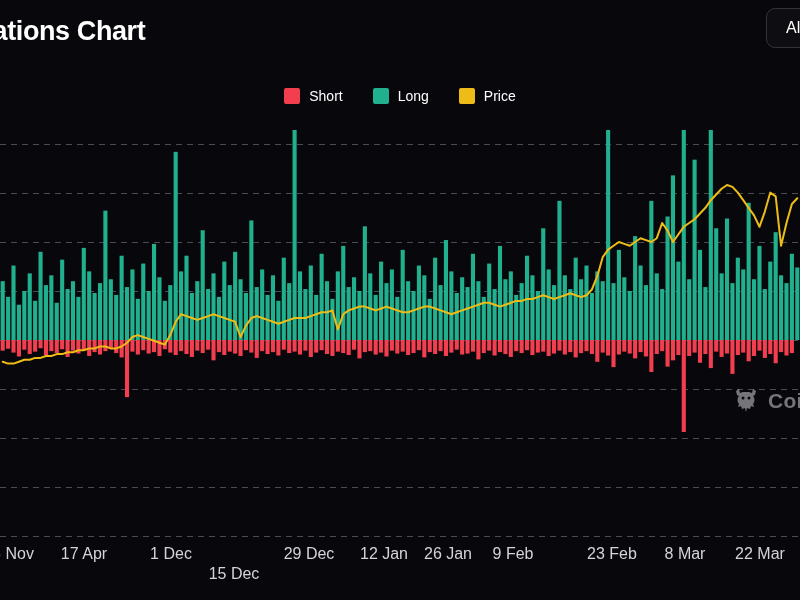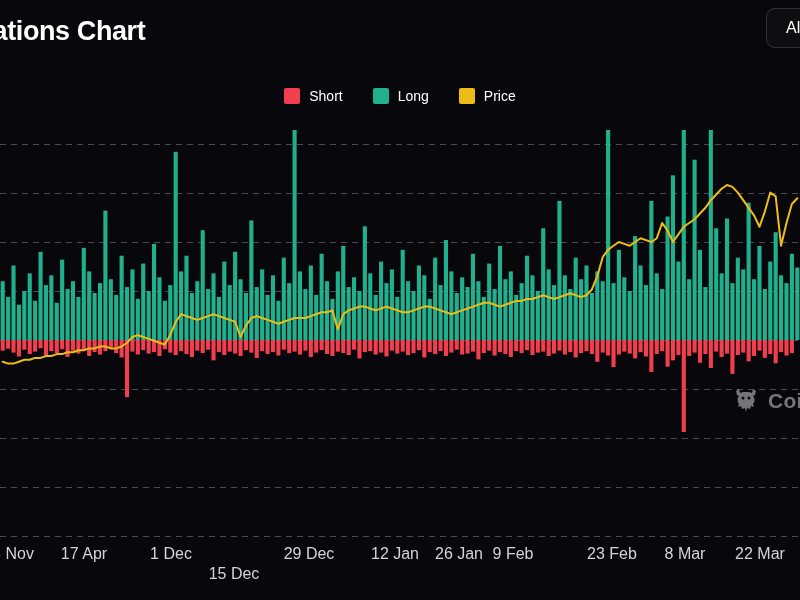--- a/index.html
+++ b/index.html
@@ -495,21 +495,21 @@
     </svg>
     <span id="watermark-text">CoinDesk</span>
   </div>
 
   <div id="x-axis">
       <div class="x-tick-label" style="left: 13px;">3 Nov</div>
       <div class="x-tick-label" style="left: 84px;">17 Apr</div>
       <div class="x-tick-label" style="left: 159px; margin-left: 12px;">1 Dec</div>
       <div class="x-tick-label" style="left: 234px; margin-top: 20px;">15 Dec</div>
       <div class="x-tick-label" style="left: 309px;">29 Dec</div>
-      <div class="x-tick-label" style="left: 384px; margin-left: 11px;">12 Jan</div>
-      <div class="x-tick-label" style="left: 459px;">26 Jan</div>
+      <div class="x-tick-label" style="left: 384px;">12 Jan</div>
+      <div class="x-tick-label" style="left: 448px;">26 Jan</div>
       <div class="x-tick-label" style="left: 513px;">9 Feb</div>
       <div class="x-tick-label" style="left: 612px;">23 Feb</div>
       <div class="x-tick-label" style="left: 685px;">8 Mar</div>
       <div class="x-tick-label" style="left: 760px; text-align: right;">22 Mar</div>
     </div>
 
 </div>
 
 </body></html>

